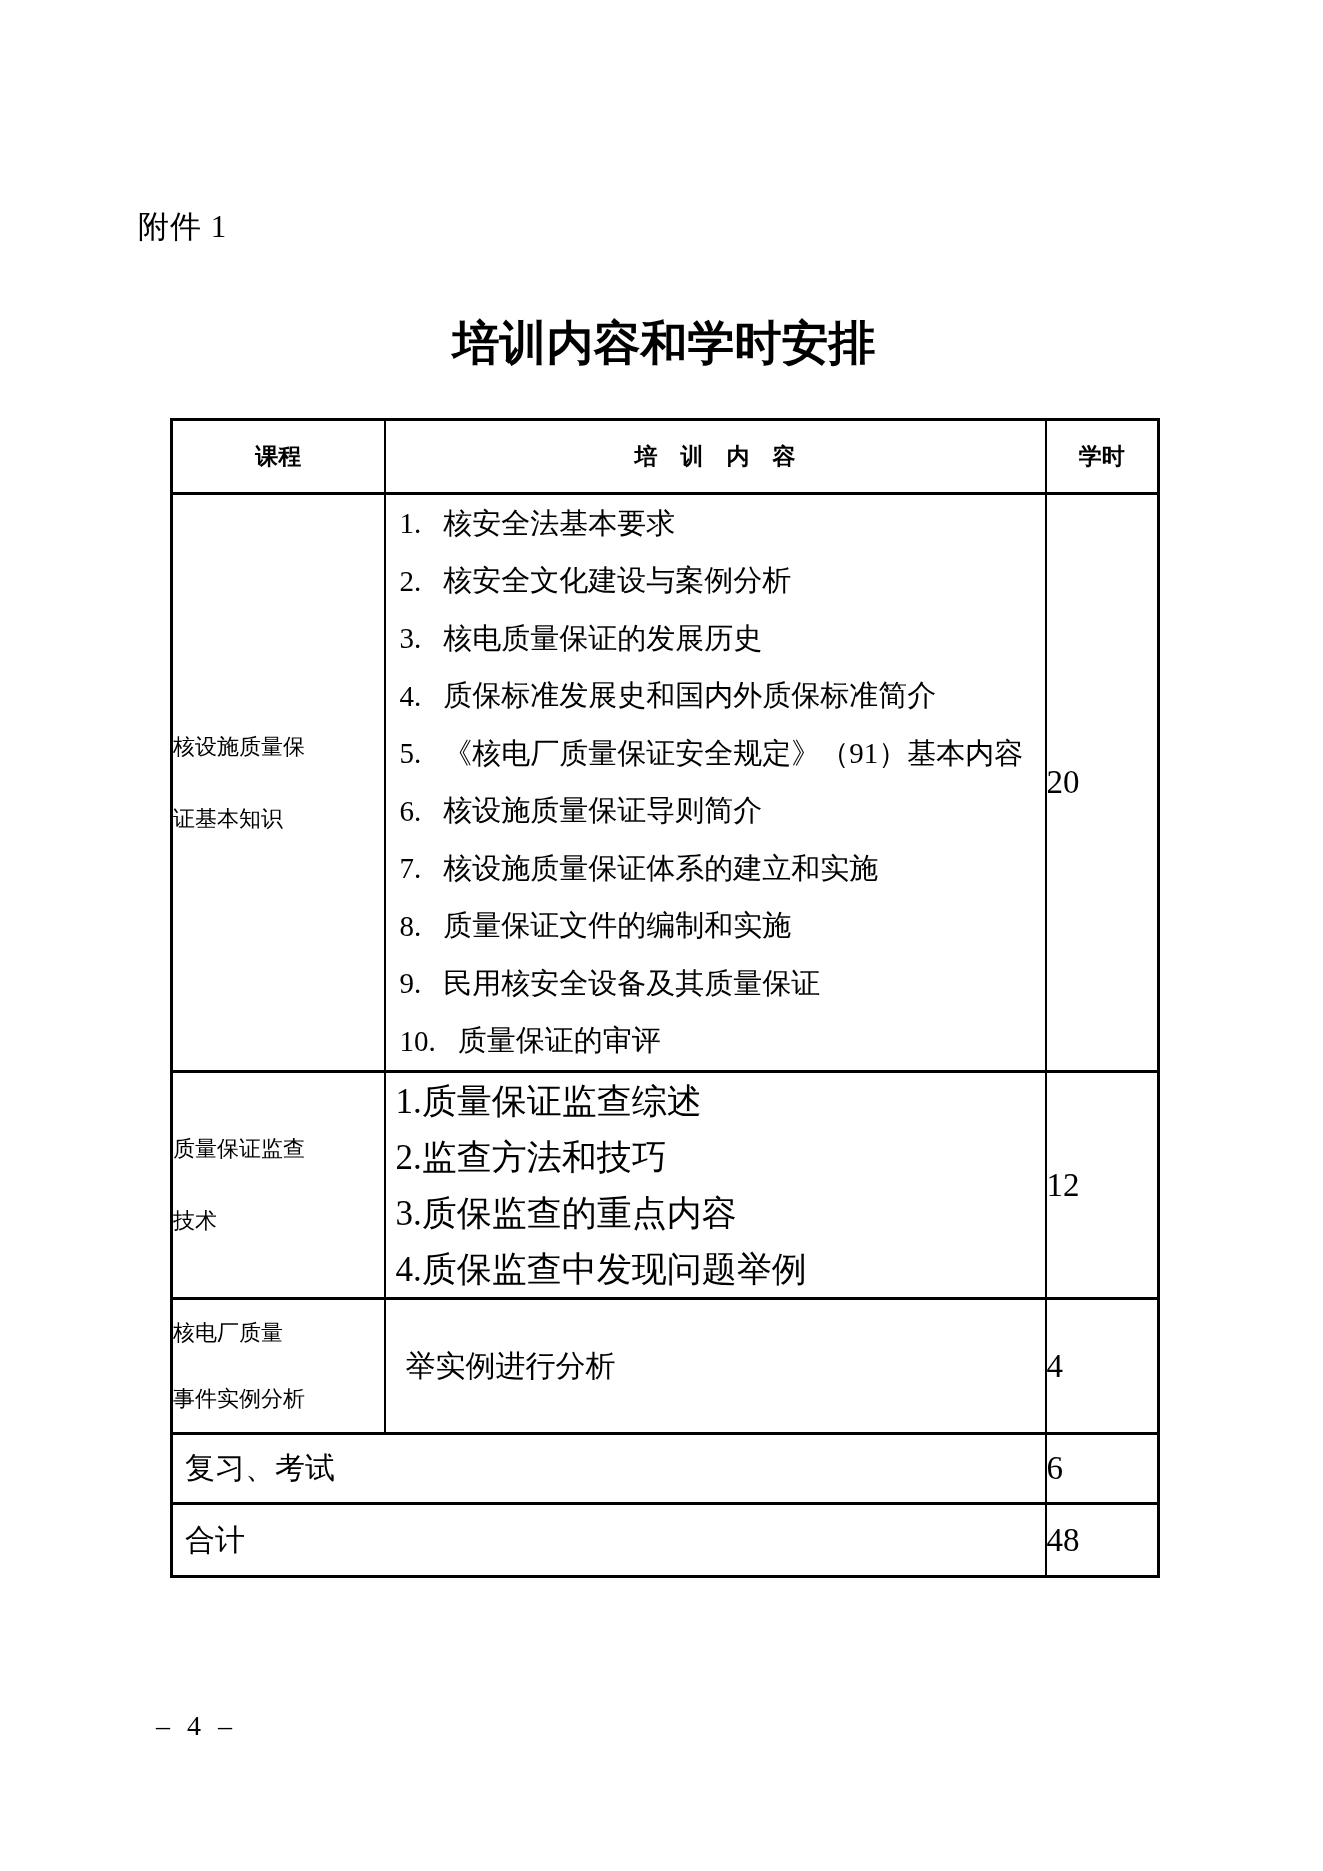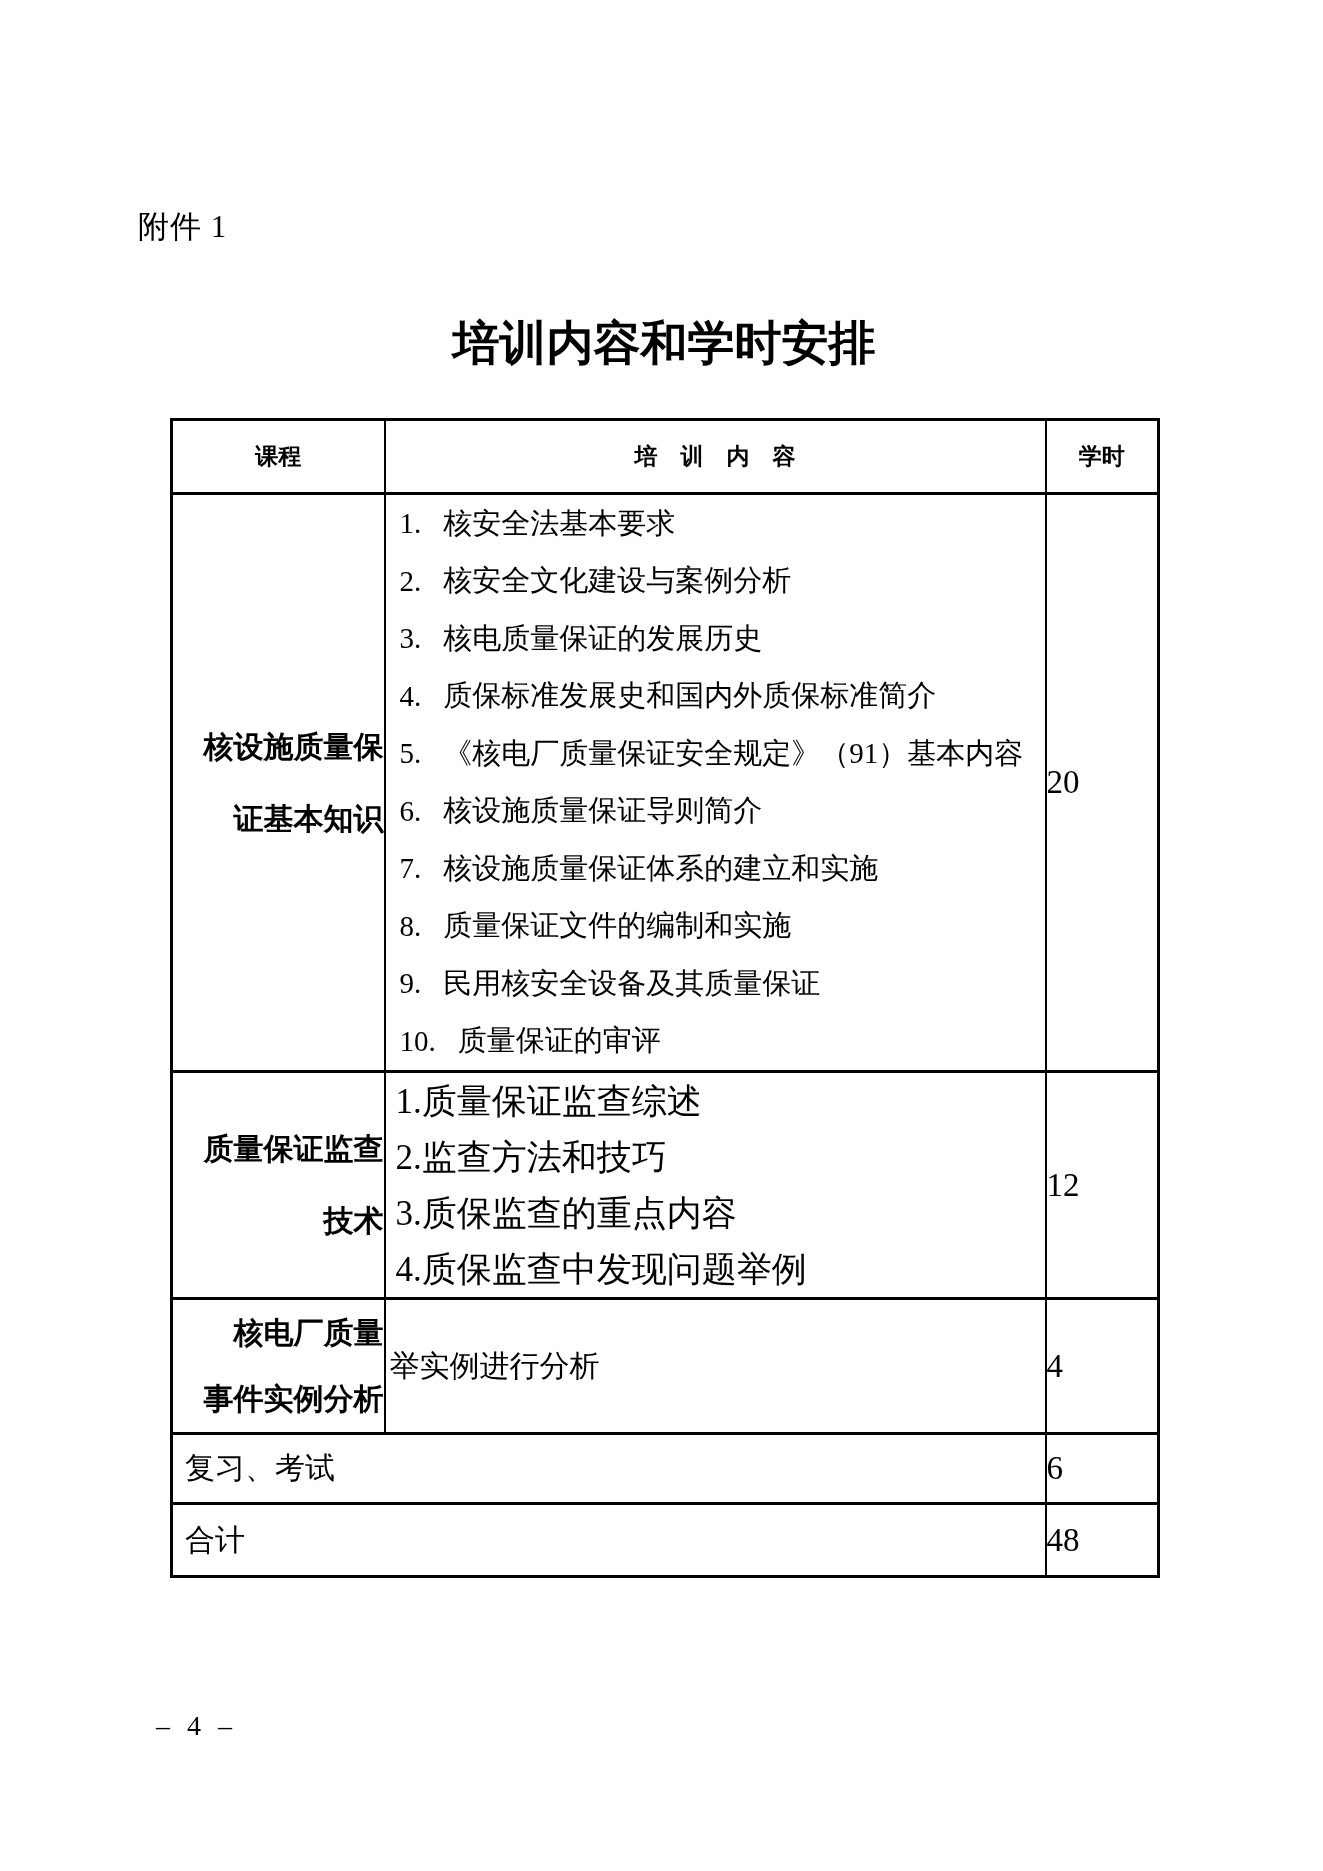--- a/index.html
+++ b/index.html
@@ -35,36 +35,36 @@
     font-weight:bold;font-size:23px;text-align:center;
   }
   tr.h-header{height:74px}
   tr.h-r1{height:576px}
   tr.h-r2{height:224px}
   tr.h-r3{height:128px}
   tr.h-r4{height:74px}
   tr.h-r5{height:70px}
   tr.h-r6{height:73px}
   td.course{
-    text-align:right;font-size:30px;line-height:72px;font-weight:bold;
+    text-align:left;font-size:22px;line-height:72px;
   }
   td.hours{
     font-size:33px;
   }
   td.content{padding-left:14px;padding-right:8px}
   .item-line{
     display:flex;align-items:center;
     height:57.5px;font-size:29px;white-space:nowrap;
   }
   .item-line .num{margin-right:22px;flex:0 0 auto}
   .item-line2{
     display:flex;align-items:center;
     height:56px;font-size:35px;white-space:nowrap;
   }
-  td.single-content{padding-left:4px;font-size:30px}
+  td.single-content{padding-left:20px;font-size:30px}
   td.label-cell{padding-left:12px;font-size:30px}
   .page-number{
     position:absolute;left:156px;top:1710px;
     font-size:28px;letter-spacing:5px;
   }
 </style>
 </head>
 <body>
 
 <div class="attachment">附件 1</div>

